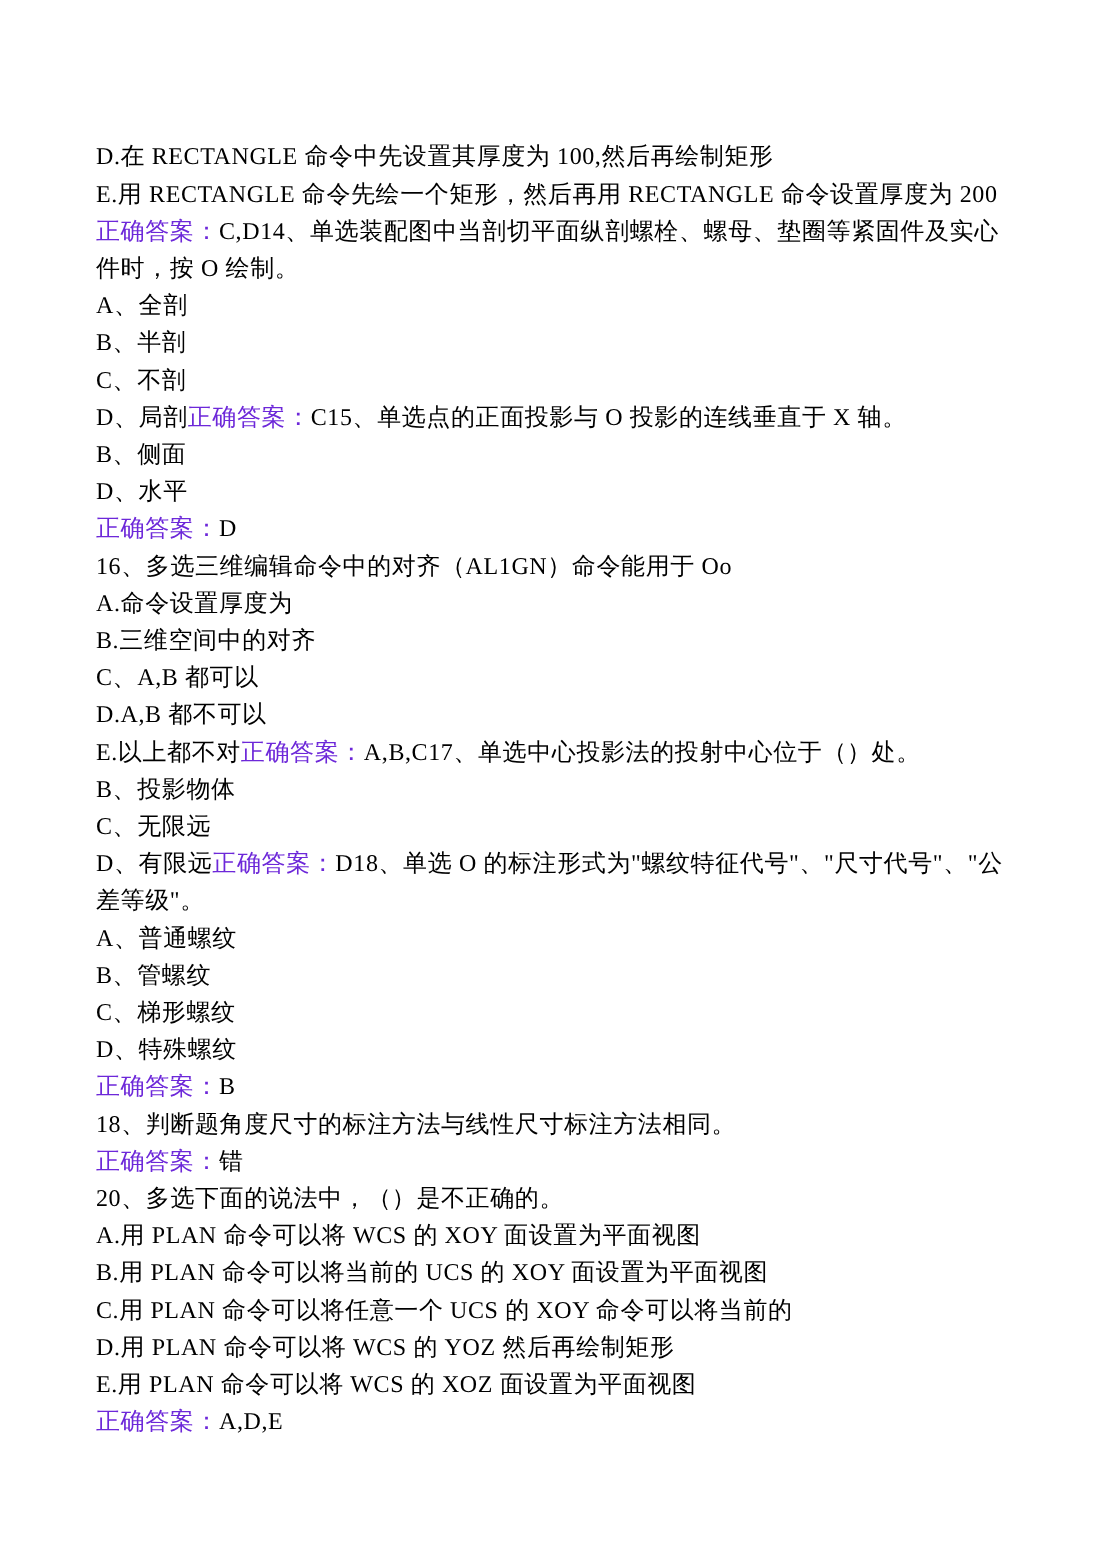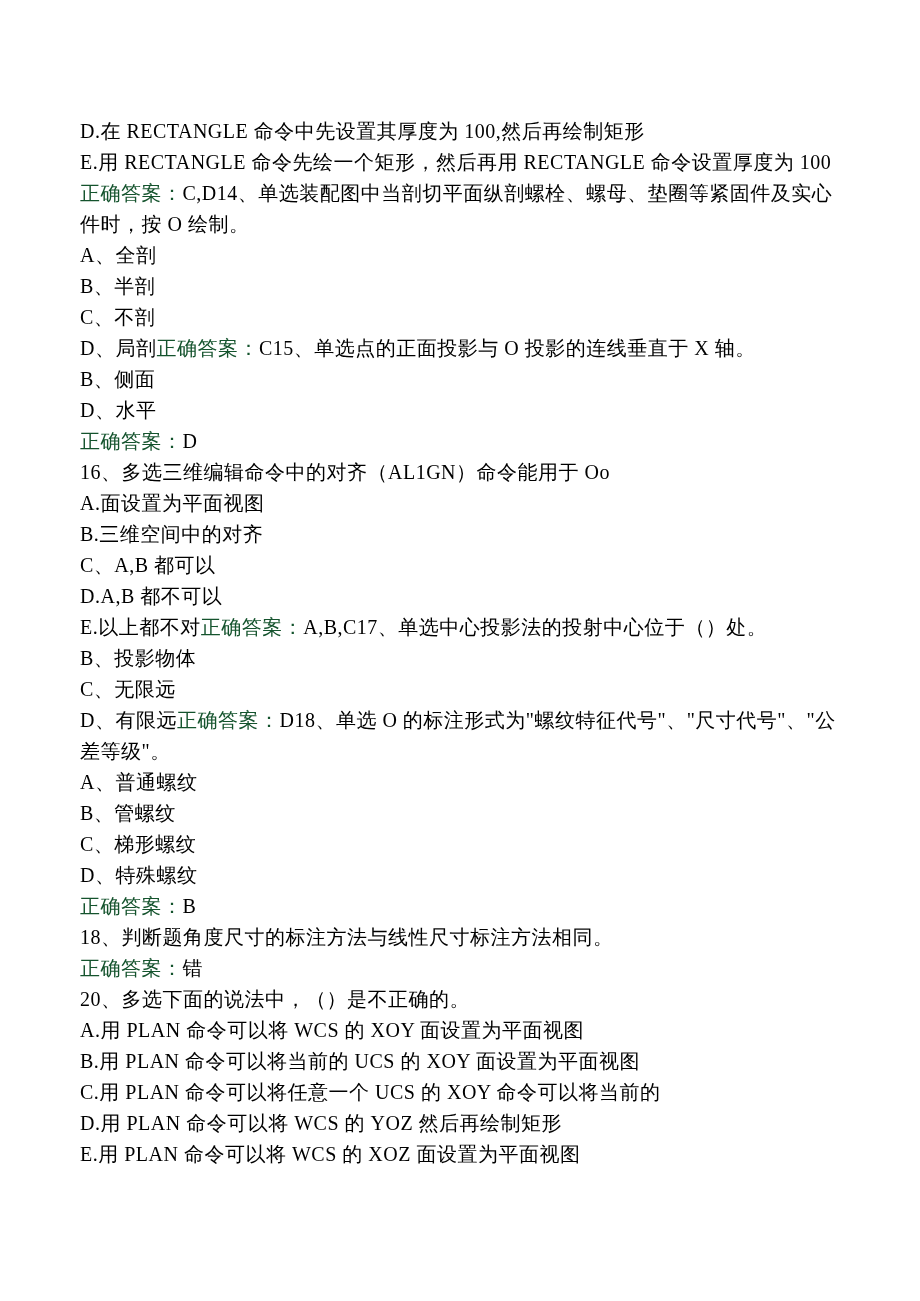--- a/index.html
+++ b/index.html
@@ -15,52 +15,53 @@
     width: 920px;
     min-height: 1301px;
     padding: 116px 80px 80px 80px;
     box-sizing: border-box;
   }
   .line {
     display: block;
     letter-spacing: 0.5px;
   }
   .red {
-    color: #14532d;
+    color: #6d28d9;
   }
 </style>
 </head>
 <body>
 
 <div class="page" id="page-root">
     <span class="line"><span>D.在 RECTANGLE 命令中先设置其厚度为 100,然后再绘制矩形</span></span>
-    <span class="line"><span>E.用 RECTANGLE 命令先绘一个矩形，然后再用 RECTANGLE 命令设置厚度为 100</span></span>
+    <span class="line"><span>E.用 RECTANGLE 命令先绘一个矩形，然后再用 RECTANGLE 命令设置厚度为 200</span></span>
     <span class="line"><span class="red">正确答案：</span><span>C,D14、单选装配图中当剖切平面纵剖螺栓、螺母、垫圈等紧固件及实心件时，按 O 绘制。</span></span>
     <span class="line"><span>A、全剖</span></span>
     <span class="line"><span>B、半剖</span></span>
     <span class="line"><span>C、不剖</span></span>
     <span class="line"><span>D、局剖</span><span class="red">正确答案：</span><span>C15、单选点的正面投影与 O 投影的连线垂直于 X 轴。</span></span>
     <span class="line"><span>B、侧面</span></span>
     <span class="line"><span>D、水平</span></span>
     <span class="line"><span class="red">正确答案：</span><span>D</span></span>
     <span class="line"><span>16、多选三维编辑命令中的对齐（AL1GN）命令能用于 Oo</span></span>
-    <span class="line"><span>A.面设置为平面视图</span></span>
+    <span class="line"><span>A.命令设置厚度为</span></span>
     <span class="line"><span>B.三维空间中的对齐</span></span>
     <span class="line"><span>C、A,B 都可以</span></span>
     <span class="line"><span>D.A,B 都不可以</span></span>
     <span class="line"><span>E.以上都不对</span><span class="red">正确答案：</span><span>A,B,C17、单选中心投影法的投射中心位于（）处。</span></span>
     <span class="line"><span>B、投影物体</span></span>
     <span class="line"><span>C、无限远</span></span>
     <span class="line"><span>D、有限远</span><span class="red">正确答案：</span><span>D18、单选 O 的标注形式为"螺纹特征代号"、"尺寸代号"、"公差等级"。</span></span>
     <span class="line"><span>A、普通螺纹</span></span>
     <span class="line"><span>B、管螺纹</span></span>
     <span class="line"><span>C、梯形螺纹</span></span>
     <span class="line"><span>D、特殊螺纹</span></span>
     <span class="line"><span class="red">正确答案：</span><span>B</span></span>
     <span class="line"><span>18、判断题角度尺寸的标注方法与线性尺寸标注方法相同。</span></span>
     <span class="line"><span class="red">正确答案：</span><span>错</span></span>
     <span class="line"><span>20、多选下面的说法中，（）是不正确的。</span></span>
     <span class="line"><span>A.用 PLAN 命令可以将 WCS 的 XOY 面设置为平面视图</span></span>
     <span class="line"><span>B.用 PLAN 命令可以将当前的 UCS 的 XOY 面设置为平面视图</span></span>
     <span class="line"><span>C.用 PLAN 命令可以将任意一个 UCS 的 XOY 命令可以将当前的</span></span>
     <span class="line"><span>D.用 PLAN 命令可以将 WCS 的 YOZ 然后再绘制矩形</span></span>
     <span class="line"><span>E.用 PLAN 命令可以将 WCS 的 XOZ 面设置为平面视图</span></span>
+    <span class="line"><span class="red">正确答案：</span><span>A,D,E</span></span>
   </div>
 
 </body></html>

